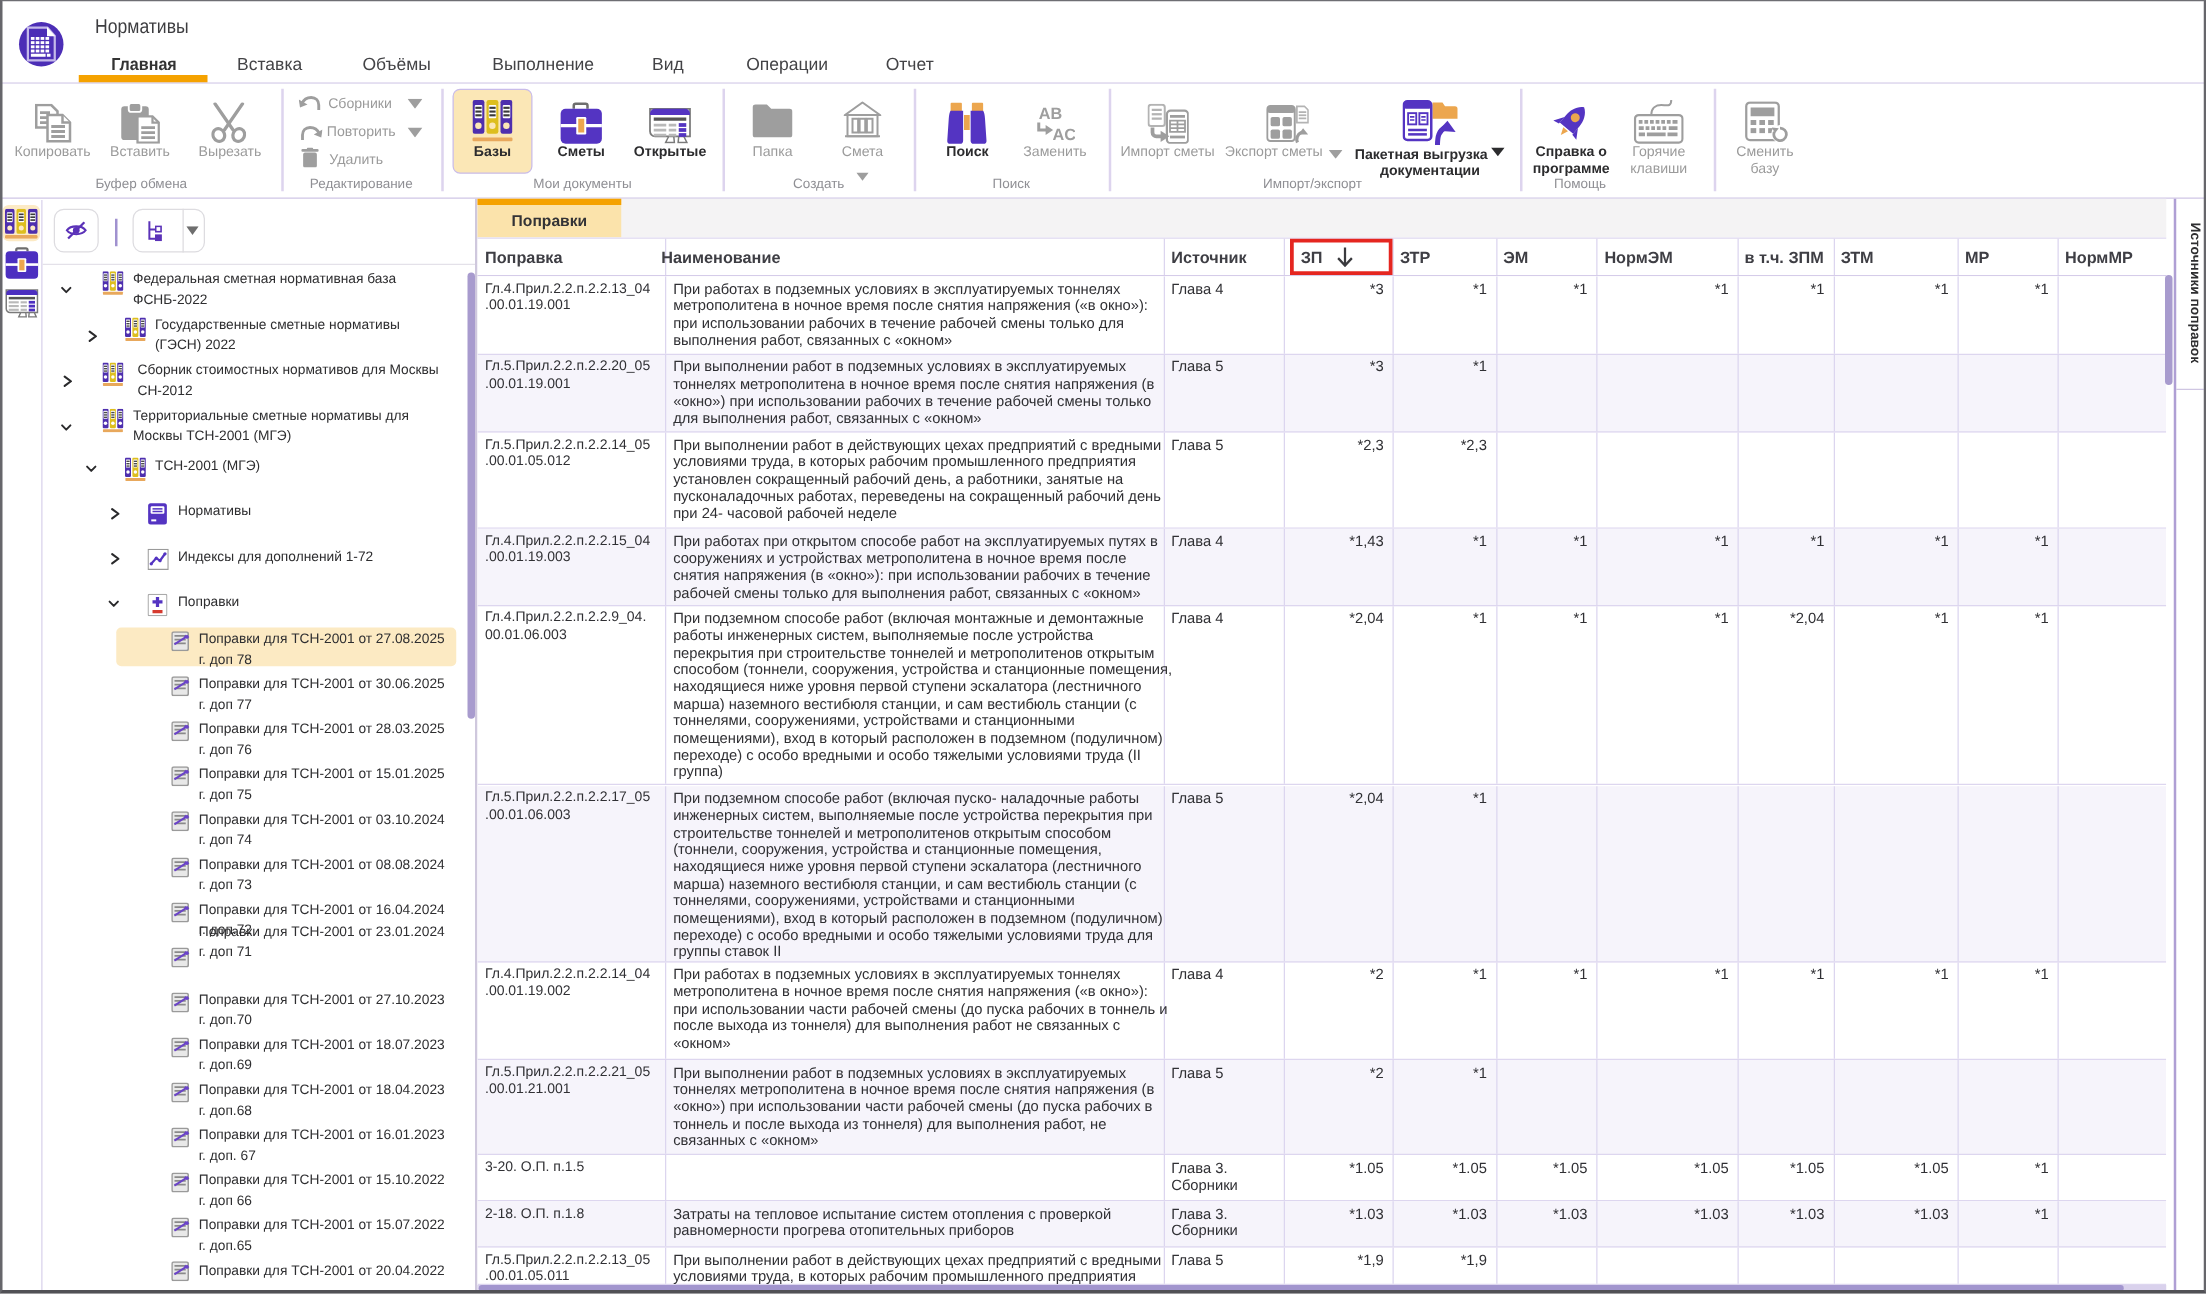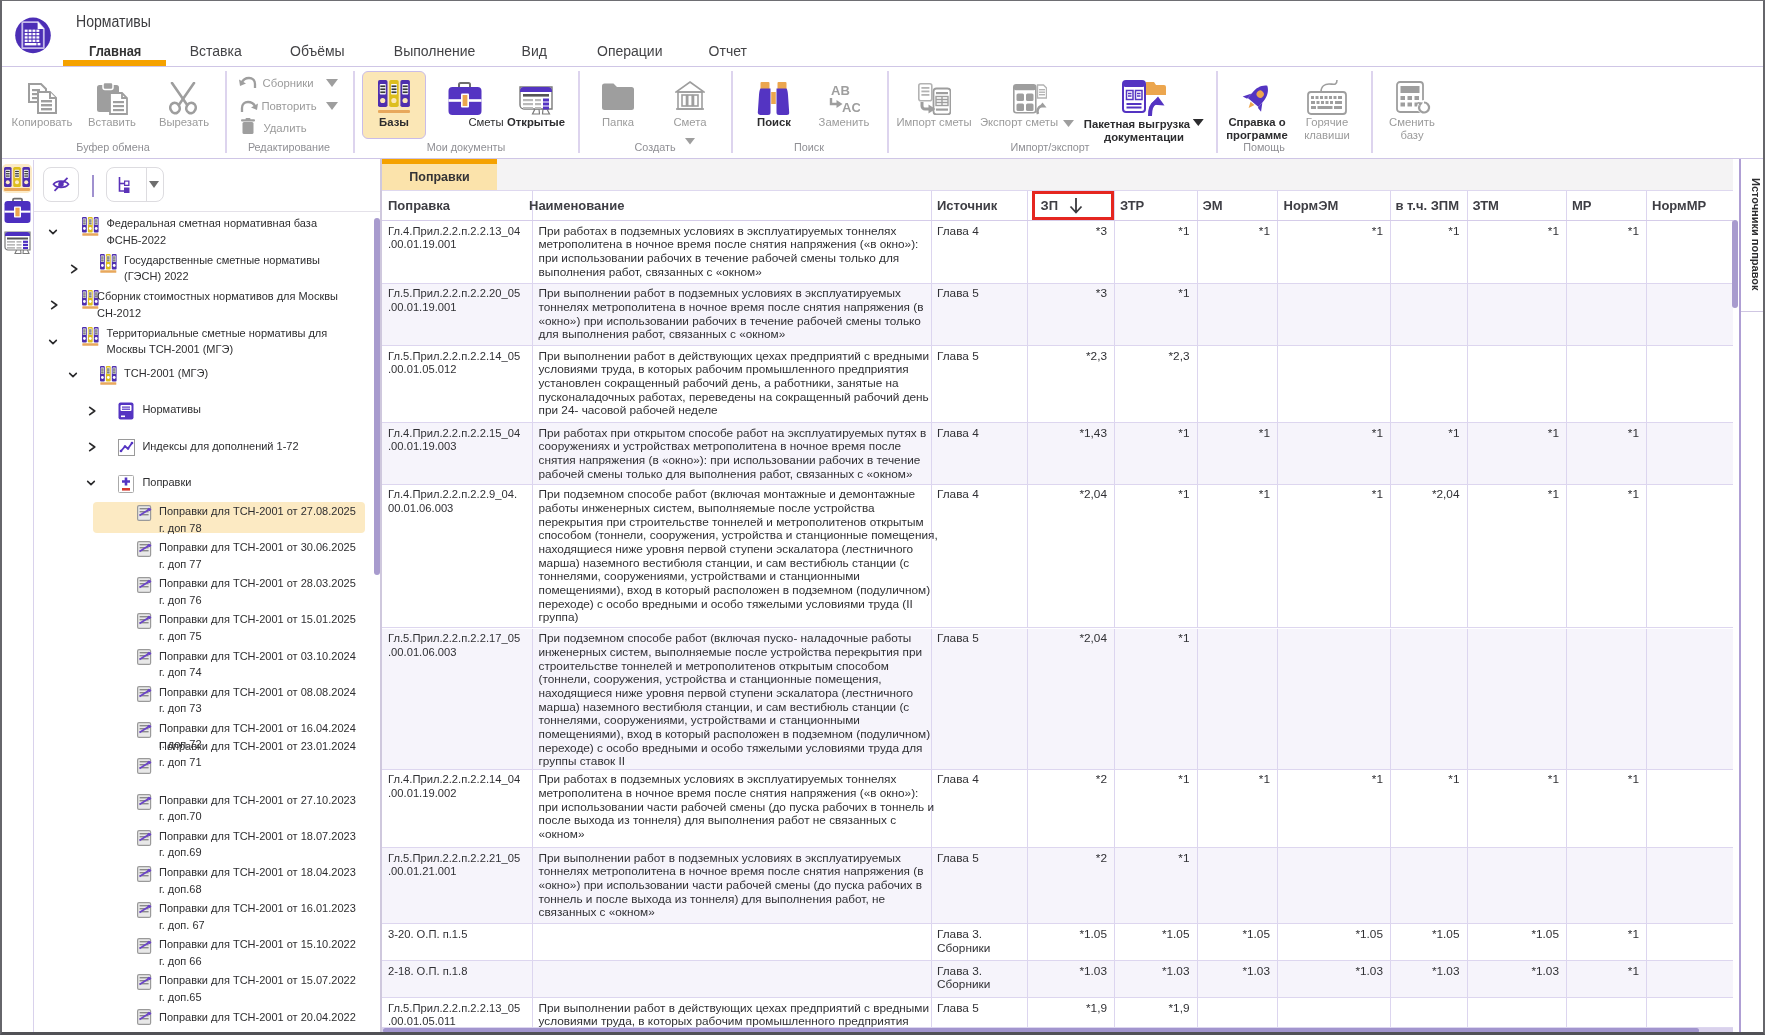--- a/index.html
+++ b/index.html
@@ -206,21 +206,21 @@
 </svg>
 <rect class="icon" style="left:378px;top:42.5px;width:32px;height:3.5px;background:#e8a85c;border-radius:1px"></rect>
 <div class="blabel dark" style="left:394px;top:49px;font-weight:bold">Базы</div>
 <svg class="icon" style="left:448px;top:14px" width="34" height="35" viewBox="0 0 34 35">
   <path d="M11 6 V3.5 a1.5 1.5 0 0 1 1.5-1.5 h8 a1.5 1.5 0 0 1 1.5 1.5 V6" fill="none" stroke="#6e6e6e" stroke-width="2"></path>
   <rect x="0.5" y="6" width="33" height="28" rx="4" fill="#5434c2"></rect>
   <rect x="0.5" y="18.2" width="33" height="2.6" fill="#fff"></rect>
   <rect x="13" y="12.5" width="8" height="14" rx="1" fill="#fff"></rect>
   <rect x="14.6" y="14" width="4.8" height="11" fill="#eca64e"></rect>
 </svg>
-<div class="blabel dark" style="left:486px;top:49px;font-weight:normal">Сметы</div>
+<div class="blabel dark" style="left:465px;top:49px;font-weight:bold">Сметы</div>
 <svg class="icon" style="left:519px;top:16px" width="34" height="32" viewBox="0 0 34 32">
   <path d="M16 26 l-2.5 5 h7 l-0.5-5 z" fill="#fff" stroke="#7a7a7a" stroke-width="1.2"></path>
   <path d="M24 26 l-0.5 5 h7 l-2.5-5 z" fill="#fff" stroke="#7a7a7a" stroke-width="1.2"></path>
   <path d="M1 4 h32 v22 h-28 a4 4 0 0 1 -4 -4 z" fill="#fff" stroke="#7a7a7a" stroke-width="1.4"></path>
   <path d="M1 8 a4 4 0 0 1 4-4 h24 a4 4 0 0 1 4 4 v1 h-32 z" fill="#5434c2"></path>
   <rect x="4" y="11" width="26" height="2.6" fill="#555"></rect>
   <g fill="#b9b9b9">
     <rect x="4" y="16" width="10" height="2.2"></rect>
         <rect x="16" y="16" width="6" height="2.2"></rect>
     <rect x="4" y="20" width="10" height="2.2"></rect>
@@ -571,21 +571,21 @@
       <rect x="7" y="6.3" width="2.6" height="1.1"></rect>
       <rect x="12.9" y="6.3" width="2.6" height="1.1"></rect>
     </g>
 <g fill="#fff">
       <circle cx="2.4" cy="11.5" r="1.4"></circle>
       <circle cx="8.3" cy="11.5" r="1.4"></circle>
       <circle cx="14.2" cy="11.5" r="1.4"></circle>
     </g>
 <rect x="0.3" y="16.3" width="16" height="2.4" rx="0.5" fill="#e8a85c"></rect>
   </svg>
-<div class="treerow" style="left:97px;top:288.1px">Сборник стоимостных нормативов для Москвы<br>СН-2012</div>
+<div class="treerow" style="left:110px;top:288.1px">Сборник стоимостных нормативов для Москвы<br>СН-2012</div>
 <svg class="chev" style="left:48px;top:336.5px" width="12" height="11" viewBox="0 0 12 11">
     <path d="M2 3.5 L6 7.5 L10 3.5" fill="none" stroke="#2a2a2c" stroke-width="1.9" stroke-linecap="round" stroke-linejoin="round"></path>
   </svg>
 <svg class="abs" style="left:81.5px;top:326.5px" width="17" height="19" viewBox="0 0 17 19">
 <rect x="0" y="0" width="4.8" height="15.5" rx="1" fill="#4e2fae"></rect>
 <rect x="5.9" y="0" width="4.8" height="15.5" rx="1" fill="#ddbe1e"></rect>
 <rect x="11.8" y="0" width="4.8" height="15.5" rx="1" fill="#4e2fae"></rect>
 <g fill="#fff">
       <rect x="0.8" y="1.6" width="3.2" height="6.4" rx="0.4"></rect>
       <rect x="6.7" y="1.6" width="3.2" height="6.4" rx="0.4"></rect>
@@ -1052,20 +1052,21 @@
       <div class="tcol" style="left:548.5px"></div>
       <div class="tcol" style="left:644.5px"></div>
       <div class="tcol" style="left:732px"></div>
       <div class="tcol" style="left:814.5px"></div>
       <div class="tcol" style="left:895px"></div>
       <div class="tcol" style="left:1008px"></div>
       <div class="tcol" style="left:1084.5px"></div>
       <div class="tcol" style="left:1184px"></div>
       <div class="tcol" style="left:1264px"></div>
       <div class="td c1" style="left:6px;width:140px">2-18. О.П. п.1.8</div>
+      <div class="td" style="left:156.5px;width:388px">Затраты на тепловое испытание систем отопления с проверкой<br>равномерности прогрева отопительных приборов</div>
       <div class="td" style="left:555px;width:86px">Глава 3.<br>Сборники</div>
       <div class="td num" style="left:646.5px;width:78.5px">*1.03</div>
       <div class="td num" style="left:734px;width:73.5px">*1.03</div>
       <div class="td num" style="left:816.5px;width:71.5px">*1.03</div>
       <div class="td num" style="left:897px;width:104px">*1.03</div>
       <div class="td num" style="left:1010px;width:67.5px">*1.03</div>
       <div class="td num" style="left:1086.5px;width:90.5px">*1.03</div>
       <div class="td num" style="left:1186px;width:71px">*1</div>
     </div>
 <div class="trow" style="top:777px;height:29.5px">

